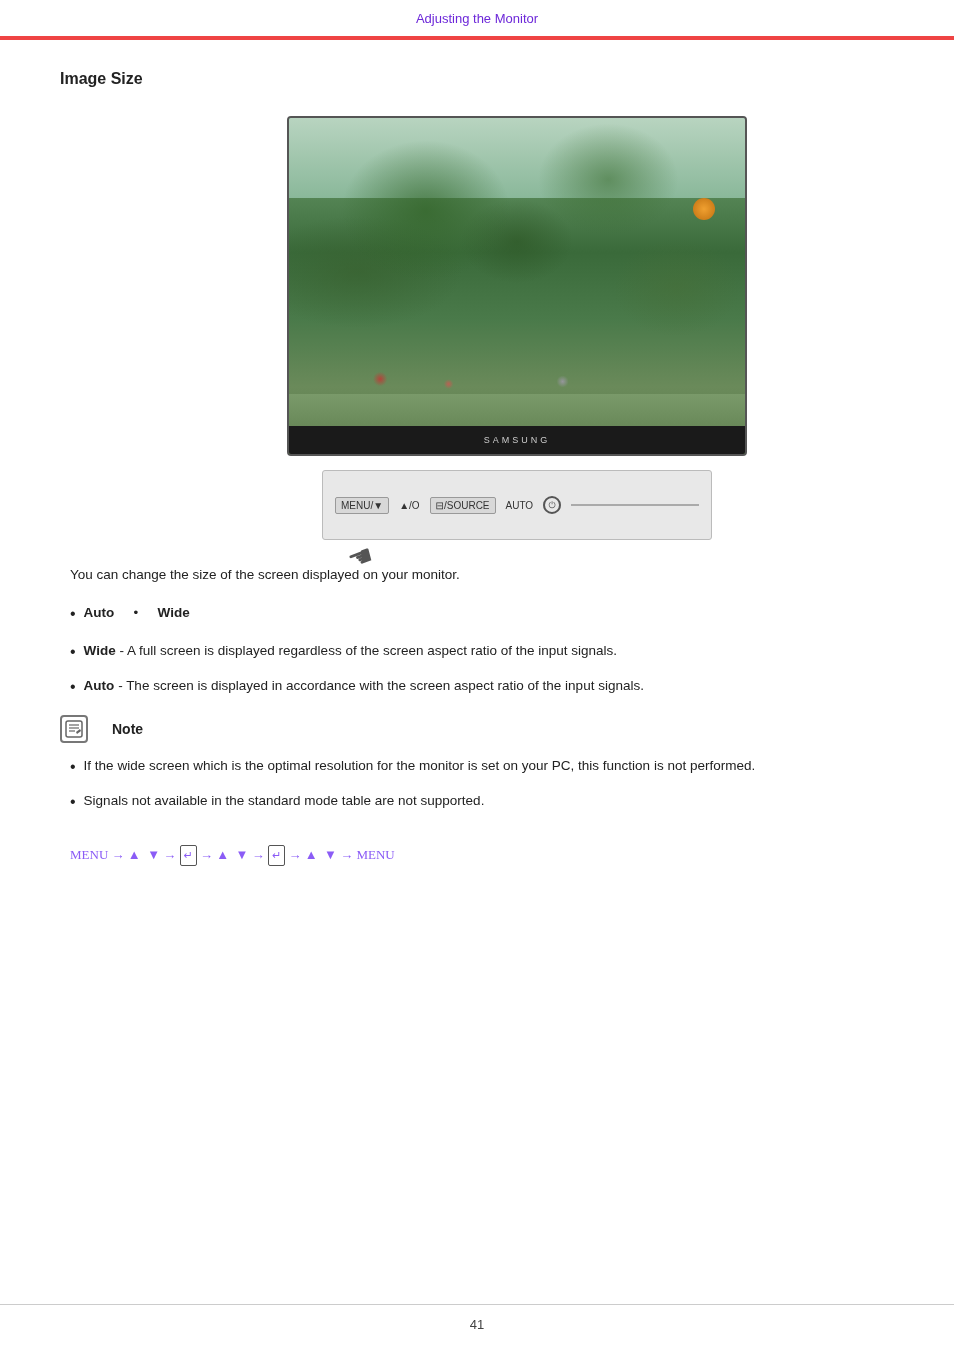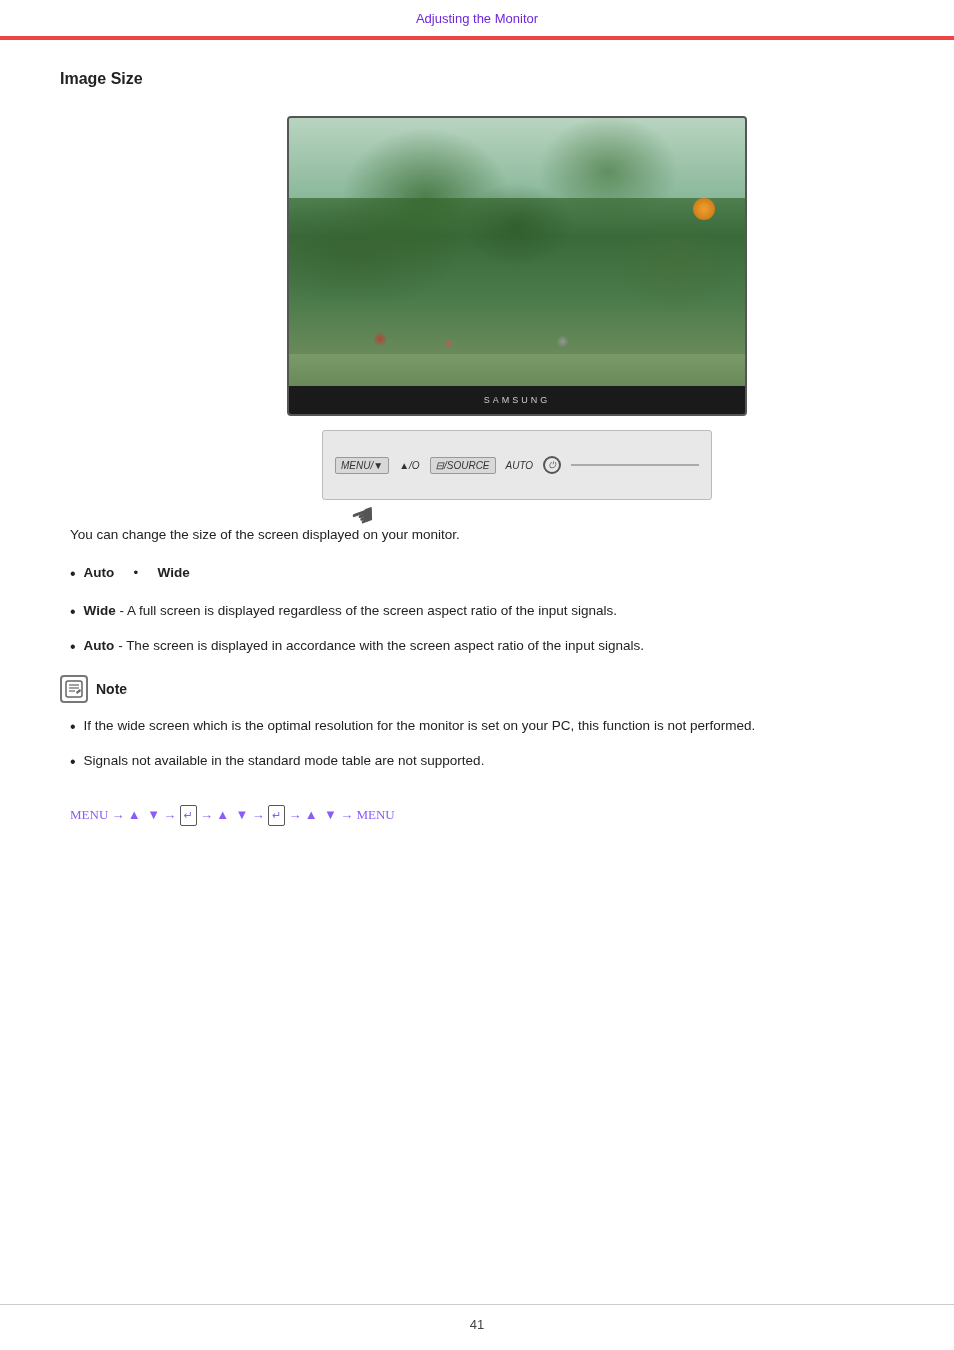--- a/index.html
+++ b/index.html
@@ -29,21 +29,21 @@
     }
     .monitor-image-wrapper {
       display: flex;
       flex-direction: column;
       align-items: center;
       margin-left: 80px;
       margin-bottom: 20px;
     }
     .monitor-img {
       width: 460px;
-      height: 300px;
+      height: 340px;
       border: 2px solid #555;
       border-radius: 4px;
       overflow: hidden;
       position: relative;
       background: #2a4a2a;
     }
     
     .monitor-scene {
       width: 100%;
       height: 100%;
@@ -79,21 +79,20 @@
       height: 70px;
       border: 1px solid #bbb;
       background: #e8e8e8;
       border-radius: 3px;
       margin-top: 14px;
       display: flex;
       align-items: center;
       padding: 0 12px;
       gap: 10px;
       position: relative;
-      font-style: italic;
     }
     .ctrl-btn {
       font-size: 10px;
       color: #333;
       border: 1px solid #999;
       padding: 2px 5px;
       border-radius: 2px;
       background: #d8d8d8;
       white-space: nowrap;
     }
@@ -149,21 +148,21 @@
     .bullet-list li::before {
       content: '•';
       font-size: 16px;
       flex-shrink: 0;
       margin-top: -1px;
     }
     .bold { font-weight: bold; }
     .note-box {
       display: flex;
       align-items: center;
-      gap: 8px;
+      gap: 24px;
       margin: 16px 0 12px 0;
     }
     .note-icon {
       width: 28px; height: 28px;
       border: 2px solid #777;
       border-radius: 4px;
       display: flex;
       align-items: center;
       justify-content: center;
       font-size: 14px;

